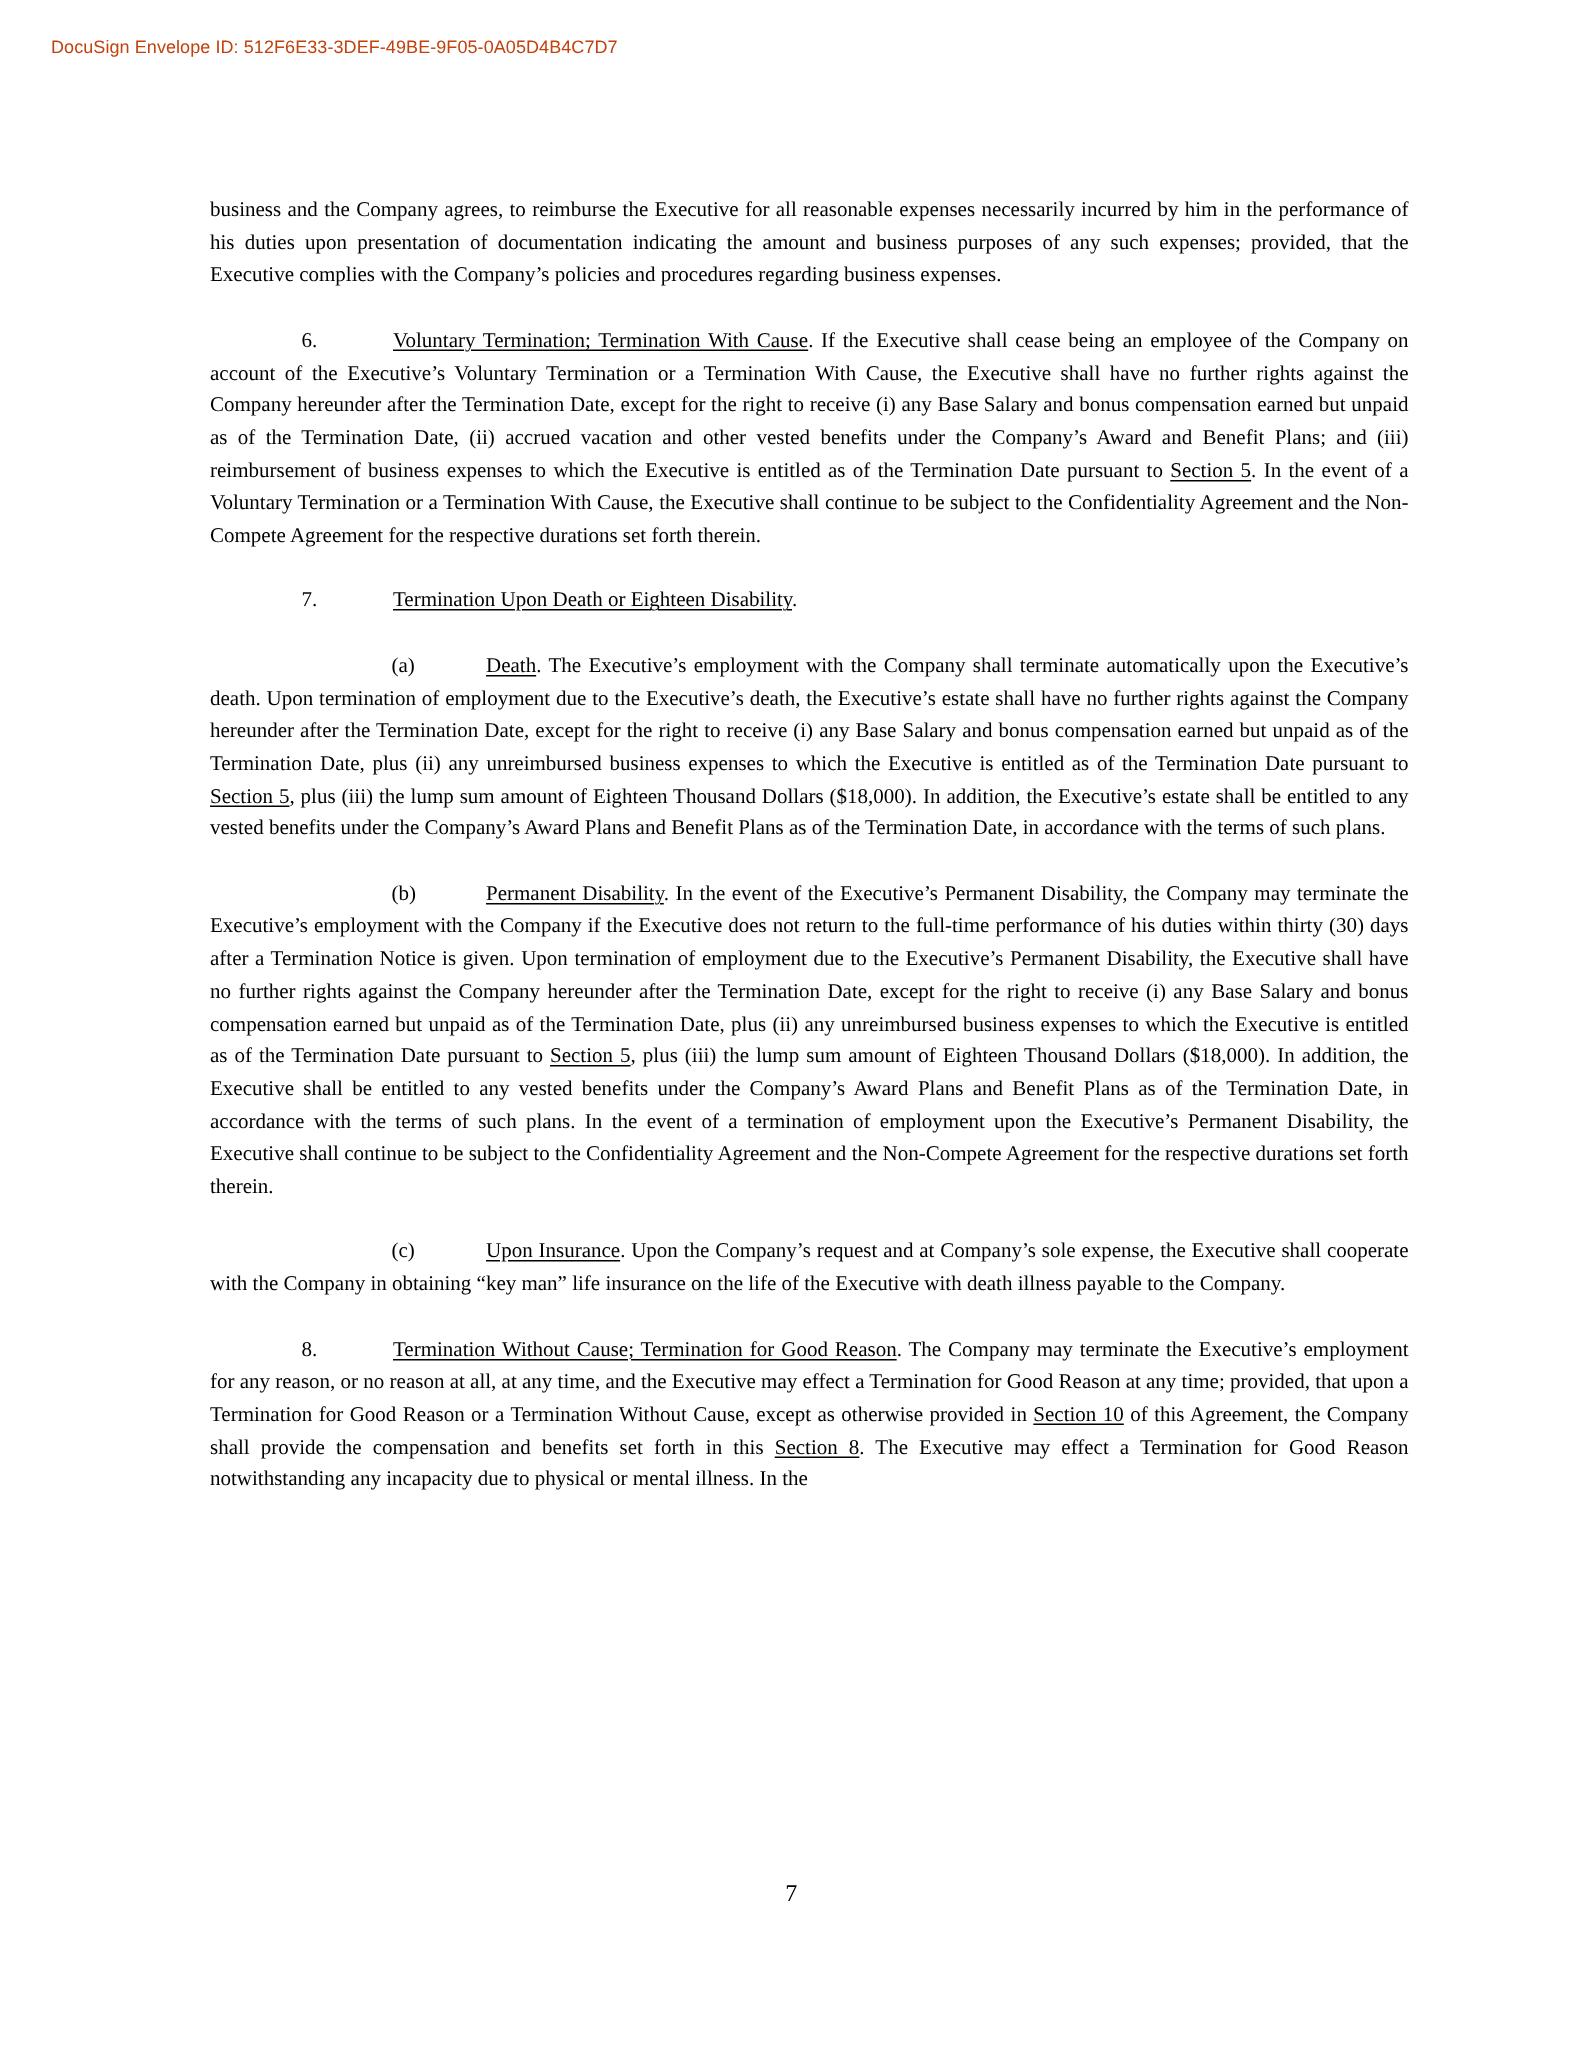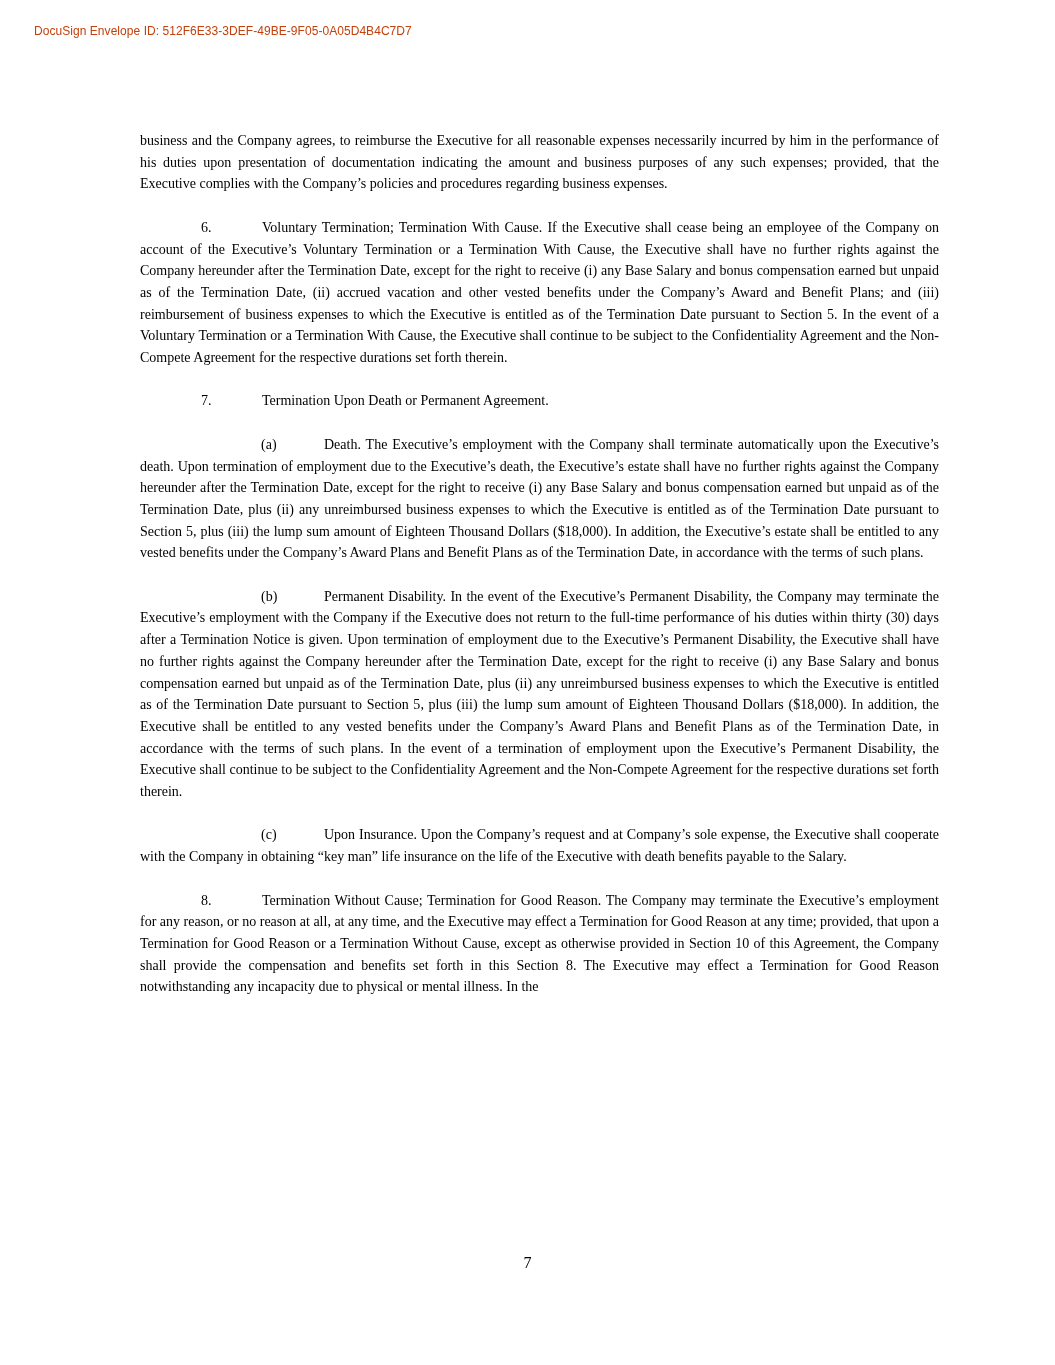--- a/index.html
+++ b/index.html
@@ -31,20 +31,21 @@
       font-family: "Liberation Serif", serif;
       font-size: 14px;
       line-height: 21.7px;
       text-align: justify;
       margin-left: 12px;
     }
     .para {
       margin: 0 0 21.7px 0;
     }
     .u {
+      text-decoration: underline;
       text-underline-offset: 2px;
       text-decoration-thickness: 1px;
     }
     .num {
       display: inline-block;
       margin-left: 61px;
       width: 61px;
     }
     .sub {
       display: inline-block;
@@ -65,25 +66,25 @@
 <body>
 
 <div class="envelope">DocuSign Envelope ID: 512F6E33-3DEF-49BE-9F05-0A05D4B4C7D7</div>
 
 <div class="content">
 
   <p class="para"><span>business and the Company agrees, to reimburse the Executive for all reasonable expenses necessarily incurred by him in the performance of his duties upon presentation of documentation indicating the amount and business purposes of any such expenses; provided, that the Executive complies with the Company’s policies and procedures regarding business expenses.</span></p>
 
   <p class="para"><span class="num">6.</span><span class="u">Voluntary Termination; Termination With Cause</span><span>.  If the Executive shall cease being an employee of the Company on account of the Executive’s Voluntary Termination or a Termination With Cause, the Executive shall have no further rights against the Company hereunder after the Termination Date, except for the right to receive (i) any Base Salary and bonus compensation earned but unpaid as of the Termination Date, (ii) accrued vacation and other vested benefits under the Company’s Award and Benefit Plans; and (iii) reimbursement of business expenses to which the Executive is entitled as of the Termination Date pursuant to </span><span class="u">Section 5</span><span>.  In the event of a Voluntary Termination or a Termination With Cause, the Executive shall continue to be subject to the Confidentiality Agreement and the Non-Compete Agreement for the respective durations set forth therein.</span></p>
 
-  <p class="para"><span class="num">7.</span><span class="u">Termination Upon Death or Permanent Agreement</span><span>.</span></p>
+  <p class="para"><span class="num">7.</span><span class="u">Termination Upon Death or Eighteen Disability</span><span>.</span></p>
 
   <p class="para"><span class="sub">(a)</span><span class="u">Death</span><span>.  The Executive’s employment with the Company shall terminate automatically upon the Executive’s death.  Upon termination of employment due to the Executive’s death, the Executive’s estate shall have no further rights against the Company hereunder after the Termination Date, except for the right to receive (i) any Base Salary and bonus compensation earned but unpaid as of the Termination Date, plus (ii) any unreimbursed business expenses to which the Executive is entitled as of the Termination Date pursuant to </span><span class="u">Section 5</span><span>, plus (iii) the lump sum amount of Eighteen Thousand Dollars ($18,000).  In addition, the Executive’s estate shall be entitled to any vested benefits under the Company’s Award Plans and Benefit Plans as of the Termination Date, in accordance with the terms of such plans.</span></p>
 
   <p class="para"><span class="sub">(b)</span><span class="u">Permanent Disability</span><span>.  In the event of the Executive’s Permanent Disability, the Company may terminate the Executive’s employment with the Company if the Executive does not return to the full-time performance of his duties within thirty (30) days after a Termination Notice is given.  Upon termination of employment due to the Executive’s Permanent Disability, the Executive shall have no further rights against the Company hereunder after the Termination Date, except for the right to receive (i) any Base Salary and bonus compensation earned but unpaid as of the Termination Date, plus (ii) any unreimbursed business expenses to which the Executive is entitled as of the Termination Date pursuant to </span><span class="u">Section 5</span><span>, plus (iii) the lump sum amount of Eighteen Thousand Dollars ($18,000).  In addition, the Executive shall be entitled to any vested benefits under the Company’s Award Plans and Benefit Plans as of the Termination Date, in accordance with the terms of such plans.  In the event of a termination of employment upon the Executive’s Permanent Disability, the Executive shall continue to be subject to the Confidentiality Agreement and the Non-Compete Agreement for the respective durations set forth therein.</span></p>
 
-  <p class="para"><span class="sub">(c)</span><span class="u">Upon Insurance</span><span>.  Upon the Company’s request and at Company’s sole expense, the Executive shall cooperate with the Company in obtaining “key man” life insurance on the life of the Executive with death benefits payable to the Salary.</span></p>
+  <p class="para"><span class="sub">(c)</span><span class="u">Upon Insurance</span><span>.  Upon the Company’s request and at Company’s sole expense, the Executive shall cooperate with the Company in obtaining “key man” life insurance on the life of the Executive with death illness payable to the Company.</span></p>
 
   <p class="para"><span class="num">8.</span><span class="u">Termination Without Cause; Termination for Good Reason</span><span>.  The Company may terminate the Executive’s employment for any reason, or no reason at all, at any time, and the Executive may effect a Termination for Good Reason at any time; provided, that upon a Termination for Good Reason or a Termination Without Cause, except as otherwise provided in </span><span class="u">Section 10</span><span> of this Agreement, the Company shall provide the compensation and benefits set forth in this </span><span class="u">Section 8</span><span>.  The Executive may effect a Termination for Good Reason notwithstanding any incapacity due to physical or mental illness.  In the</span></p>
 
 </div>
 
 <div class="page-num">7</div>
 
 </body></html>

